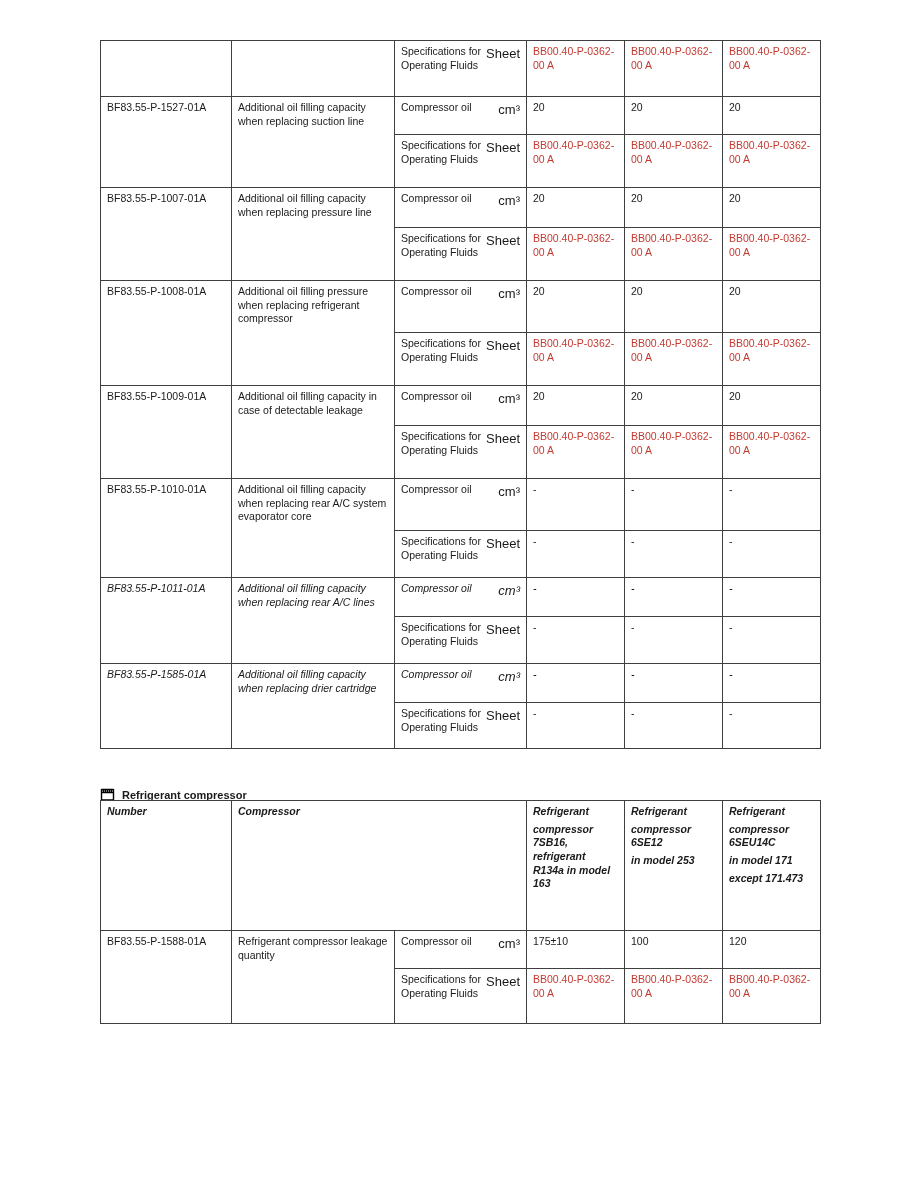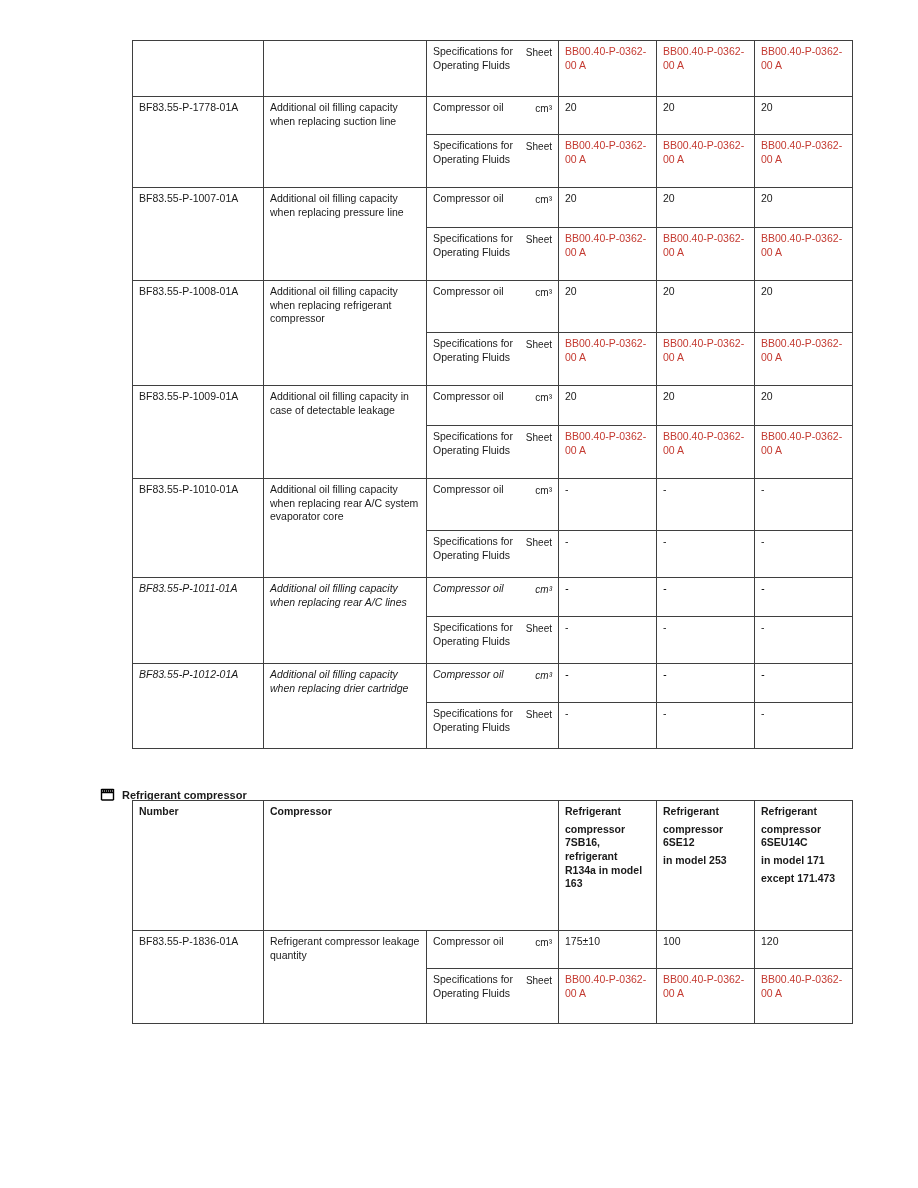--- a/index.html
+++ b/index.html
@@ -1,33 +1,33 @@
 <!DOCTYPE html>
 <html style="--link-red: #c43a31;"><head>
 <meta charset="utf-8">
 <style>
   html,body{margin:0;padding:0;background:#ffffff;}
   body{width:918px;height:1188px;font-family:"Liberation Sans","DejaVu Sans",sans-serif;color:#1a1a1a;}
   .page{position:relative;width:918px;height:1188px;background:#fff;overflow:hidden;}
 
-  table.doc{border-collapse:collapse;table-layout:fixed;position:absolute;left:100px;width:720px;margin-left:32px;}
+  table.doc{border-collapse:collapse;table-layout:fixed;position:absolute;left:100px;width:720px;}
   table.doc td{border:1px solid #3f3f3f;vertical-align:top;padding:4px 6px;font-size:10.5px;line-height:1.3;word-wrap:break-word;}
   .t1{top:40px;}
   .t2{top:800px;}
   td.no-top{border-top:none;}
 
   .lblpair{display:flex;justify-content:space-between;align-items:flex-start;gap:4px;}
   .lblpair .lbl{max-width:84px;}
-  .unit{font-size:10px;white-space:nowrap;padding-top:1px;}
+  .unit{font-size:13px;white-space:nowrap;padding-top:1px;}
   .red{color:var(--link-red,#cc3333);}
   td.deep{padding-top:17px;}
 
   tr.r38{height:38px;} tr.r39{height:39px;font-style:italic;} tr.r40{height:40px;}
   tr.r46{height:46px;} tr.r47{height:47px;} tr.r52{height:52px;}
-  tr.r53{height:53px;} tr.r56{height:56px;} tr.r130{height:130px;}
+  tr.r53{height:53px;} tr.r56{height:56px;} tr.r130{height:130px;font-style:italic;}
   tr.r55{height:55px;}
 
   .t2 td.hd{font-weight:bold;}
   .t2 .p{margin:0 0 4px 0;}
 
   .sec-head{position:absolute;left:100px;top:788px;display:flex;align-items:center;gap:7px;font-size:11px;font-weight:bold;}
   .sec-head svg{display:block;}
 </style>
 </head>
 <body>
@@ -53,21 +53,21 @@
           <span class="lbl">Specifications for Operating Fluids</span>
           <span class="unit">Sheet</span>
         </div>
       </td>
       <td class="red deep">BB00.40-P-0362-00 A</td>
       <td class="red deep">BB00.40-P-0362-00 A</td>
       <td class="red deep">BB00.40-P-0362-00 A</td>
     </tr>
 
     <tr class="r38">
-      <td rowspan="2">BF83.55-P-1778-01A</td>
+      <td rowspan="2">BF83.55-P-1527-01A</td>
       <td rowspan="2">Additional oil filling capacity when replacing suction line</td>
       <td>
         <div class="lblpair">
           <span class="lbl">Compressor oil</span>
           <span class="unit">cm³</span>
         </div>
       </td>
       <td>20</td>
       <td>20</td>
       <td>20</td>
@@ -104,21 +104,21 @@
           <span class="unit">Sheet</span>
         </div>
       </td>
       <td class="red deep">BB00.40-P-0362-00 A</td>
       <td class="red deep">BB00.40-P-0362-00 A</td>
       <td class="red deep">BB00.40-P-0362-00 A</td>
     </tr>
 
     <tr class="r52">
       <td rowspan="2">BF83.55-P-1008-01A</td>
-      <td rowspan="2">Additional oil filling capacity when replacing refrigerant compressor</td>
+      <td rowspan="2">Additional oil filling pressure when replacing refrigerant compressor</td>
       <td>
         <div class="lblpair">
           <span class="lbl">Compressor oil</span>
           <span class="unit">cm³</span>
         </div>
       </td>
       <td>20</td>
       <td>20</td>
       <td>20</td>
     </tr>
@@ -203,21 +203,21 @@
           <span class="lbl">Specifications for Operating Fluids</span>
           <span class="unit">Sheet</span>
         </div>
       </td>
       <td>-</td>
       <td>-</td>
       <td>-</td>
     </tr>
 
     <tr class="r39">
-      <td rowspan="2">BF83.55-P-1012-01A</td>
+      <td rowspan="2">BF83.55-P-1585-01A</td>
       <td rowspan="2">Additional oil filling capacity when replacing drier cartridge</td>
       <td>
         <div class="lblpair">
           <span class="lbl">Compressor oil</span>
           <span class="unit">cm³</span>
         </div>
       </td>
       <td>-</td>
       <td>-</td>
       <td>-</td>
@@ -268,21 +268,21 @@
       </td>
       <td class="hd">
         <div class="p">Refrigerant</div>
         <div class="p">compressor 6SEU14C</div>
         <div class="p">in model 171</div>
         <div class="p">except 171.473</div>
       </td>
     </tr>
 
     <tr class="r38">
-      <td rowspan="2">BF83.55-P-1836-01A</td>
+      <td rowspan="2">BF83.55-P-1588-01A</td>
       <td rowspan="2">Refrigerant compressor leakage quantity</td>
       <td>
         <div class="lblpair">
           <span class="lbl">Compressor oil</span>
           <span class="unit">cm³</span>
         </div>
       </td>
       <td>175±10</td>
       <td>100</td>
       <td>120</td>

